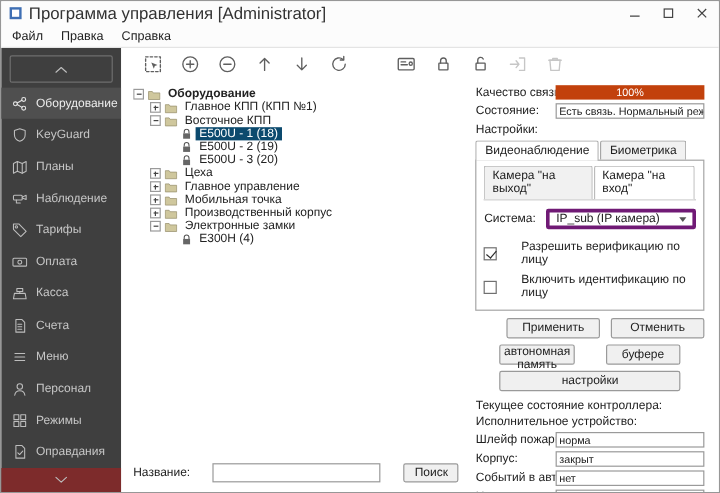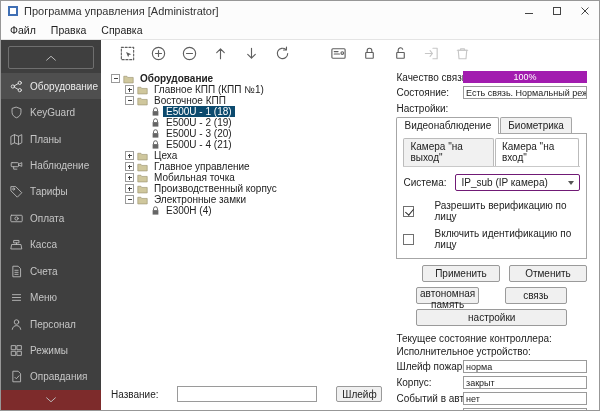--- a/index.html
+++ b/index.html
@@ -3,21 +3,21 @@
 <meta charset="utf-8">
 <style>
   * { margin:0; padding:0; box-sizing:border-box; }
   body { background:#d7d7d7; font-family:"Liberation Sans","DejaVu Sans",sans-serif; }
   .window { width:600px; height:411px; background:#fff; border:1px solid #979797;
             display:flex; flex-direction:column; overflow:hidden; font-size:11px; color:#222; }
 
   
   .titlebar { flex:0 0 20px; display:flex; align-items:center; padding-left:6px; background:#fcfcfc; }
   .app-icon { width:12px; height:12px; margin-right:5px; display:flex; }
-  .title-text { flex:1; font-size:11px; color:#333; white-space:nowrap; overflow:hidden; }
+  .title-text { flex:1; font-size:14px; color:#333; white-space:nowrap; overflow:hidden; }
   .win-controls { display:flex; height:100%; }
   .win-btn { width:28px; display:flex; align-items:center; justify-content:center; }
   .menubar { flex:0 0 19px; display:flex; align-items:center; gap:15px; padding:0 9px; background:#fcfcfc; border-bottom:1px solid #e4e4e4; }
   .menu-item { font-size:10.5px; }
 
   .app-body { flex:1; display:flex; min-height:0; }
 
   
   .sidebar { flex:0 0 100px; background:#3f3f3f; display:flex; flex-direction:column; min-height:0; }
   .sb-collapse { margin:6px 7px 4px; height:23px; border:1px solid #6f6f6f; border-radius:2px;
@@ -61,37 +61,37 @@
   .btn { height:17px; font:10px "Liberation Sans",sans-serif; background:#f0f0f0;
          border:1px solid #9a9a9a; border-radius:2px; color:#222; }
   .ts-btn { flex:0 0 46px; height:16px; }
 
   
   .right-panel { flex:1; display:flex; flex-direction:column; padding:4px 12px 6px 6px; min-width:0; }
   .rp-row { display:flex; align-items:center; margin-bottom:3px; }
   .rp-label { flex:1; font-size:10px; padding-right:4px; white-space:nowrap; overflow:hidden; }
   .rp-box { flex:0 0 124px; height:13px; border:1px solid #9a9a9a; font-size:9px;
             display:flex; align-items:center; padding:0 2px; white-space:nowrap; overflow:hidden; background:#fff; }
-  .progress { flex:0 0 124px; height:12px; background:#a21caf; color:#fff; font-size:9px;
+  .progress { flex:0 0 124px; height:12px; background:#c2410c; color:#fff; font-size:9px;
               display:flex; align-items:center; justify-content:center; }
   .section-label { font-size:10px; margin:1px 0 2px; }
 
   .tabs { display:flex; margin-top:1px; }
   .tab { font-size:10px; padding:2px 7px 3px; border:1px solid #a6a6a6; border-bottom:none;
          background:#f1f1f1; margin-right:1px; border-radius:2px 2px 0 0; }
   .tab.active { background:#fff; position:relative; z-index:2; }
   .tab-box { border:1px solid #a6a6a6; margin-top:-1px; padding:4px 6px 6px; display:flex;
              flex-direction:column; height:126px; background:#fff; }
   .subtabs { display:flex; border-bottom:1px solid #c9c9c9; }
   .subtab { font-size:10px; padding:2px 6px 3px; border:1px solid #bbb; border-bottom:none;
             background:#f1f1f1; margin-right:1px; border-radius:2px 2px 0 0; }
   .subtab.active { background:#fff; }
   .sys-row { display:flex; align-items:center; margin:7px 0 6px; }
   .sys-label { flex:0 0 52px; font-size:10px; }
-  .select { flex:1; height:17px; border:1px solid #701a75; border-radius:2px; display:flex;
+  .select { flex:1; height:17px; border:3px solid #701a75; border-radius:2px; display:flex;
             align-items:center; justify-content:space-between; font-size:10px; padding:0 5px; background:#fff; }
   .dd-arrow { width:0; height:0; border-left:3.5px solid transparent; border-right:3.5px solid transparent;
               border-top:4px solid #555; }
   .cb-row { display:flex; align-items:center; gap:20px; margin:3px 0; }
   .cb { width:11px; height:11px; border:1px solid #707070; background:#fff; position:relative; flex:0 0 11px; }
   .cb.checked::after { content:""; position:absolute; left:2.5px; top:0.5px; width:4px; height:7px;
                        border-right:1.6px solid #2b2b2b; border-bottom:1.6px solid #2b2b2b; transform:rotate(40deg); }
   .cb-label { font-size:10px; }
   .spacer { flex:1; }
   .apply-row { display:flex; justify-content:flex-end; gap:9px; margin:6px 0 5px; }
@@ -369,91 +369,81 @@
             <div class="tree-row lvl2">
               <span class="exp none"></span>
               <span class="tico">
                   <svg width="9" height="10" viewBox="0 0 10 11">
                     <path d="M2.8 4.5V3a2.2 2.2 0 0 1 4.4 0v1.5" fill="none" stroke="#555" stroke-width="1"></path>
                     <rect x="1.8" y="4.5" width="6.4" height="5" fill="#666"></rect>
                   </svg>
                 </span>
               <span class="tlabel">E500U - 3 (20)</span>
             </div>
+            <div class="tree-row lvl1">
+              <span class="exp plus"></span>
+              <span class="tico">
+                  <svg width="11" height="10" viewBox="0 0 14 12">
+                    <path d="M1 2.5h4l1 1.5h7v7H1z" fill="#cfc79d" stroke="#9a9270" stroke-width="0.8"></path>
+                  </svg>
+                </span>
+              <span class="tlabel">Цеха</span>
+            </div>
+            <div class="tree-row lvl1">
+              <span class="exp plus"></span>
+              <span class="tico">
+                  <svg width="11" height="10" viewBox="0 0 14 12">
+                    <path d="M1 2.5h4l1 1.5h7v7H1z" fill="#cfc79d" stroke="#9a9270" stroke-width="0.8"></path>
+                  </svg>
+                </span>
+              <span class="tlabel">Главное управление</span>
+            </div>
+            <div class="tree-row lvl1">
+              <span class="exp plus"></span>
+              <span class="tico">
+                  <svg width="11" height="10" viewBox="0 0 14 12">
+                    <path d="M1 2.5h4l1 1.5h7v7H1z" fill="#cfc79d" stroke="#9a9270" stroke-width="0.8"></path>
+                  </svg>
+                </span>
+              <span class="tlabel">Мобильная точка</span>
+            </div>
+            <div class="tree-row lvl1">
+              <span class="exp plus"></span>
+              <span class="tico">
+                  <svg width="11" height="10" viewBox="0 0 14 12">
+                    <path d="M1 2.5h4l1 1.5h7v7H1z" fill="#cfc79d" stroke="#9a9270" stroke-width="0.8"></path>
+                  </svg>
+                </span>
+              <span class="tlabel">Производственный корпус</span>
+            </div>
+            <div class="tree-row lvl1">
+              <span class="exp minus"></span>
+              <span class="tico">
+                  <svg width="11" height="10" viewBox="0 0 14 12">
+                    <path d="M1 2.5h4l1 1.5h7v7H1z" fill="#cfc79d" stroke="#9a9270" stroke-width="0.8"></path>
+                  </svg>
+                </span>
+              <span class="tlabel">Электронные замки</span>
+            </div>
             <div class="tree-row lvl2">
               <span class="exp none"></span>
               <span class="tico">
                   <svg width="9" height="10" viewBox="0 0 10 11">
                     <path d="M2.8 4.5V3a2.2 2.2 0 0 1 4.4 0v1.5" fill="none" stroke="#555" stroke-width="1"></path>
                     <rect x="1.8" y="4.5" width="6.4" height="5" fill="#666"></rect>
                   </svg>
                 </span>
-              <span class="tlabel">E500U - 4 (21)</span>
-            </div>
-            <div class="tree-row lvl1">
-              <span class="exp plus"></span>
-              <span class="tico">
-                  <svg width="11" height="10" viewBox="0 0 14 12">
-                    <path d="M1 2.5h4l1 1.5h7v7H1z" fill="#cfc79d" stroke="#9a9270" stroke-width="0.8"></path>
-                  </svg>
-                </span>
-              <span class="tlabel">Цеха</span>
-            </div>
-            <div class="tree-row lvl1">
-              <span class="exp plus"></span>
-              <span class="tico">
-                  <svg width="11" height="10" viewBox="0 0 14 12">
-                    <path d="M1 2.5h4l1 1.5h7v7H1z" fill="#cfc79d" stroke="#9a9270" stroke-width="0.8"></path>
-                  </svg>
-                </span>
-              <span class="tlabel">Главное управление</span>
-            </div>
-            <div class="tree-row lvl1">
-              <span class="exp plus"></span>
-              <span class="tico">
-                  <svg width="11" height="10" viewBox="0 0 14 12">
-                    <path d="M1 2.5h4l1 1.5h7v7H1z" fill="#cfc79d" stroke="#9a9270" stroke-width="0.8"></path>
-                  </svg>
-                </span>
-              <span class="tlabel">Мобильная точка</span>
-            </div>
-            <div class="tree-row lvl1">
-              <span class="exp plus"></span>
-              <span class="tico">
-                  <svg width="11" height="10" viewBox="0 0 14 12">
-                    <path d="M1 2.5h4l1 1.5h7v7H1z" fill="#cfc79d" stroke="#9a9270" stroke-width="0.8"></path>
-                  </svg>
-                </span>
-              <span class="tlabel">Производственный корпус</span>
-            </div>
-            <div class="tree-row lvl1">
-              <span class="exp minus"></span>
-              <span class="tico">
-                  <svg width="11" height="10" viewBox="0 0 14 12">
-                    <path d="M1 2.5h4l1 1.5h7v7H1z" fill="#cfc79d" stroke="#9a9270" stroke-width="0.8"></path>
-                  </svg>
-                </span>
-              <span class="tlabel">Электронные замки</span>
-            </div>
-            <div class="tree-row lvl2">
-              <span class="exp none"></span>
-              <span class="tico">
-                  <svg width="9" height="10" viewBox="0 0 10 11">
-                    <path d="M2.8 4.5V3a2.2 2.2 0 0 1 4.4 0v1.5" fill="none" stroke="#555" stroke-width="1"></path>
-                    <rect x="1.8" y="4.5" width="6.4" height="5" fill="#666"></rect>
-                  </svg>
-                </span>
               <span class="tlabel">E300H (4)</span>
             </div>
 
           </div>
           <div class="tree-search">
             <span class="ts-label">Название:</span>
             <input class="ts-input" value="" style="">
-            <button class="btn ts-btn">Шлейф</button>
+            <button class="btn ts-btn">Поиск</button>
           </div>
         </div>
 
         <div class="right-panel">
 
           <div class="rp-row">
             <span class="rp-label">Качество связи с выбранным:</span>
             <span class="progress">100%</span>
           </div>
           <div class="rp-row">
@@ -489,21 +479,21 @@
             </div>
             <div class="spacer"></div>
           </div>
 
           <div class="apply-row">
             <button class="btn">Применить</button>
             <button class="btn">Отменить</button>
           </div>
           <div class="mem-row">
             <button class="btn">автономная память</button>
-            <button class="btn">связь</button>
+            <button class="btn">буфере</button>
           </div>
           <div class="set-row">
             <button class="btn">настройки</button>
           </div>
 
           <div class="section-label">Текущее состояние контроллера:</div>
 
           <div class="rp-row">
             <span class="rp-label">Исполнительное устройство:</span>
           </div>

